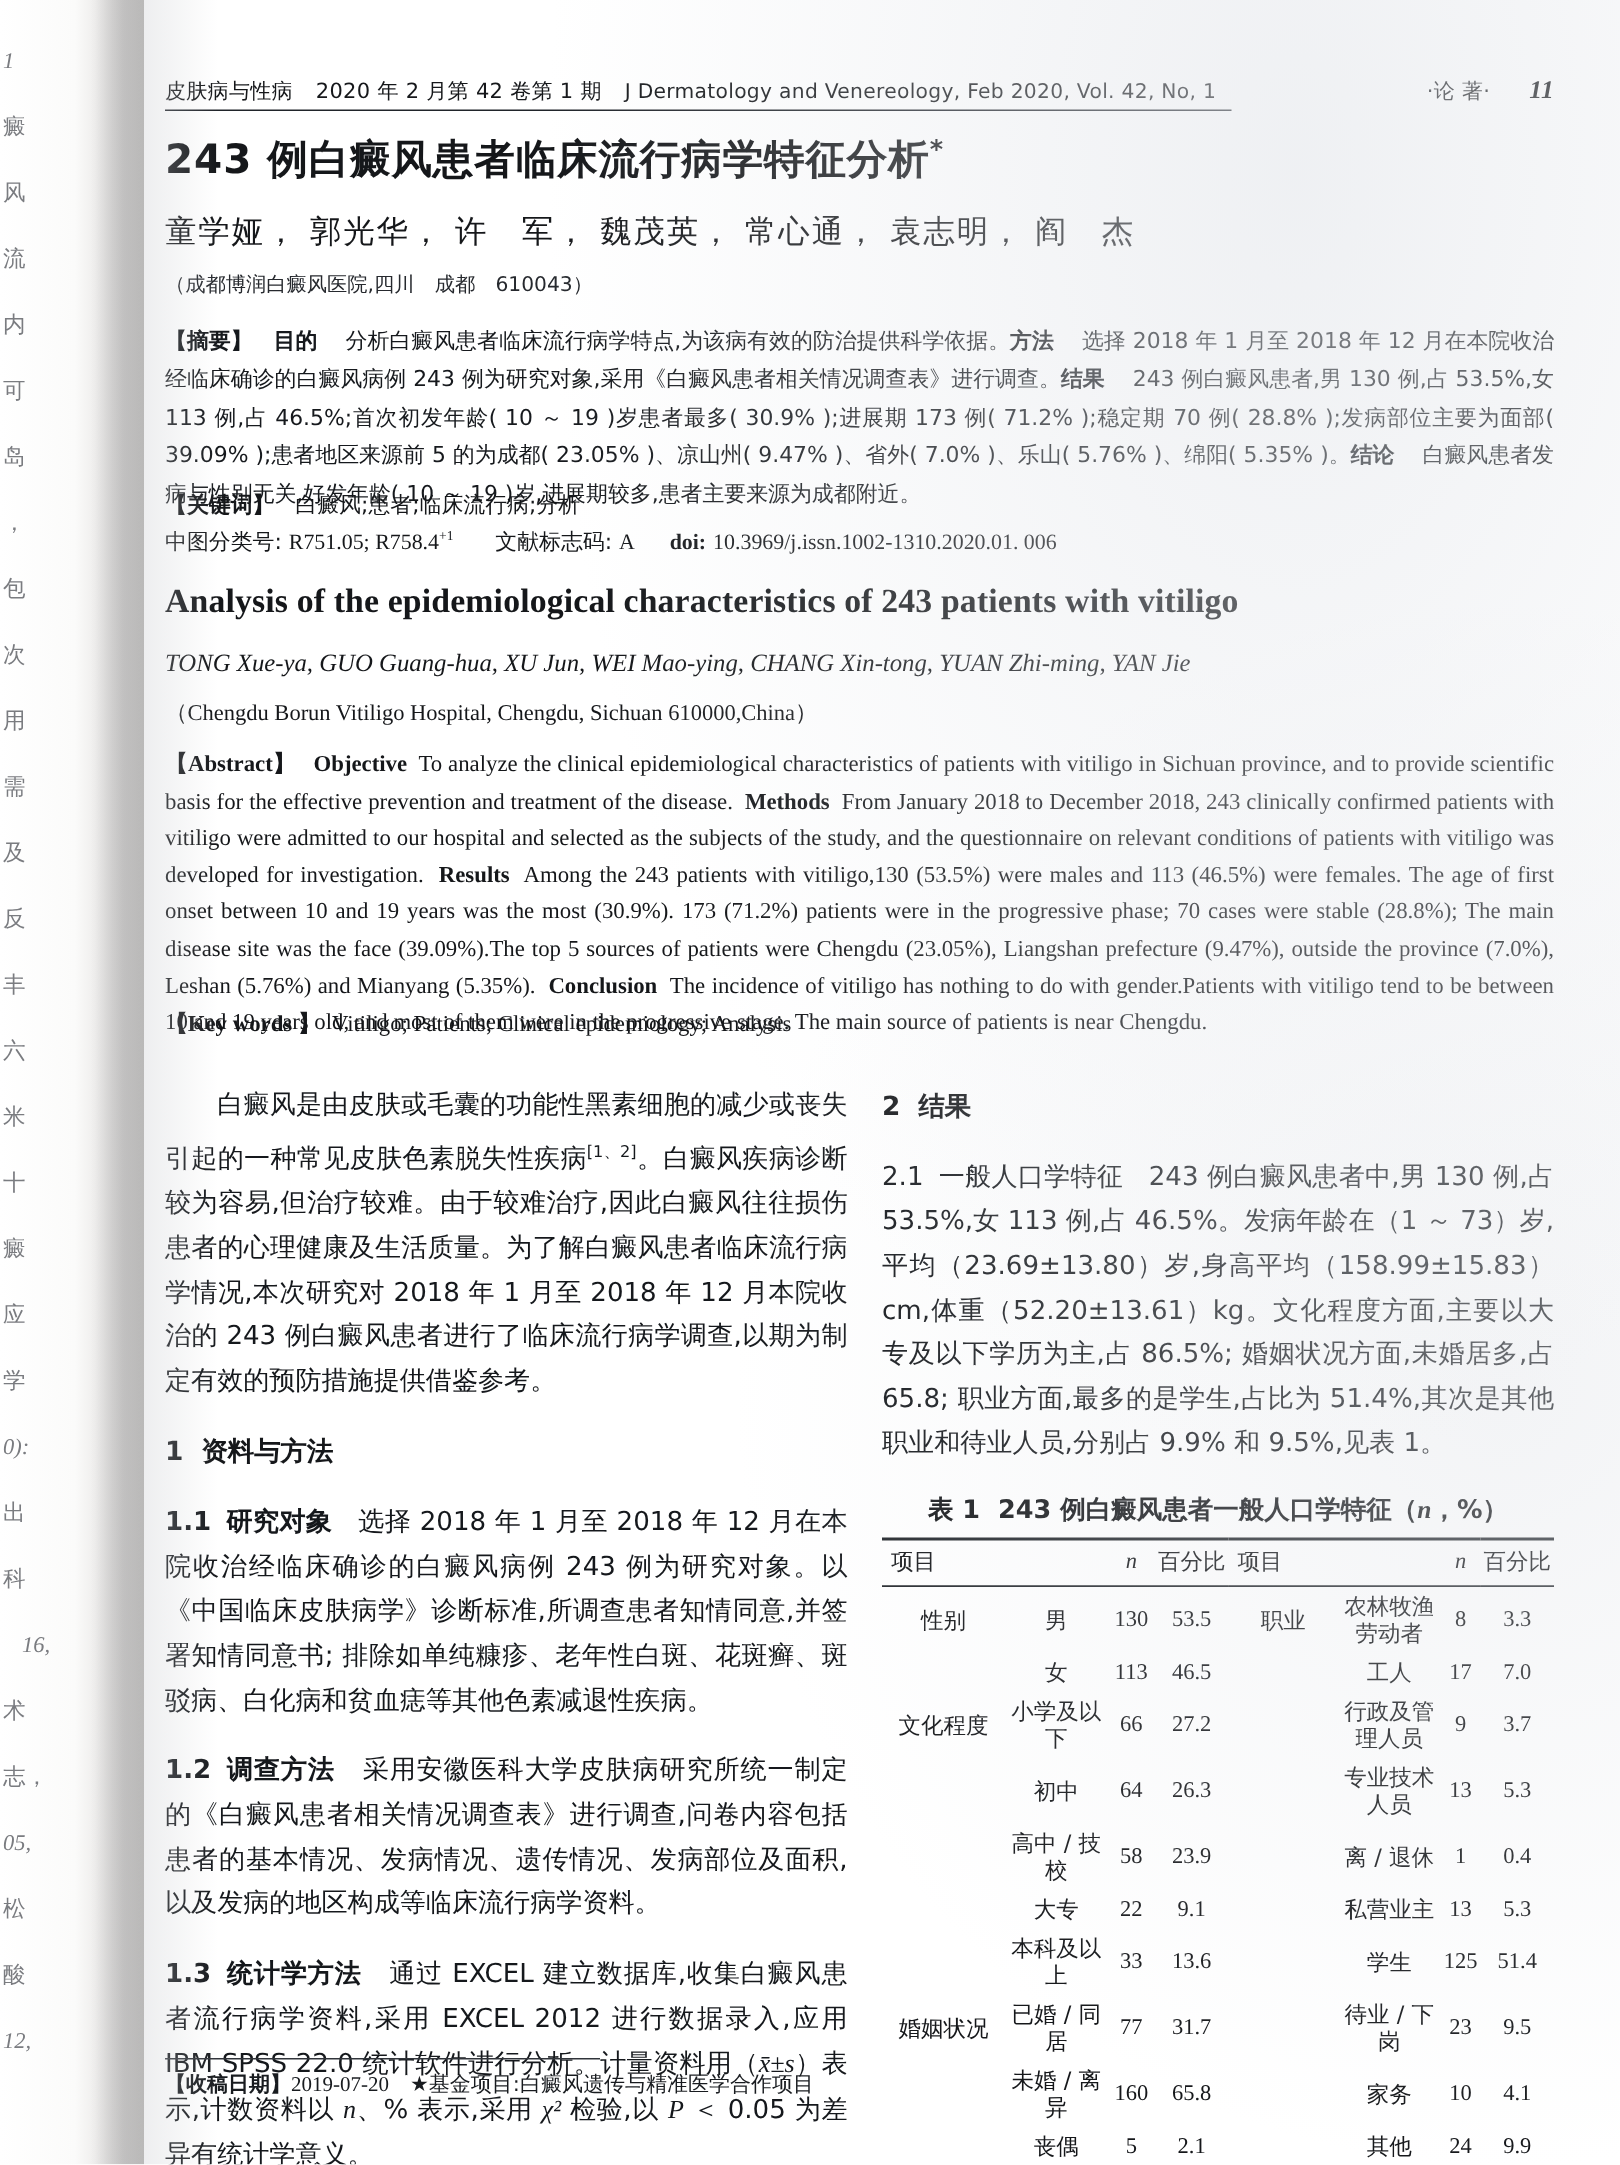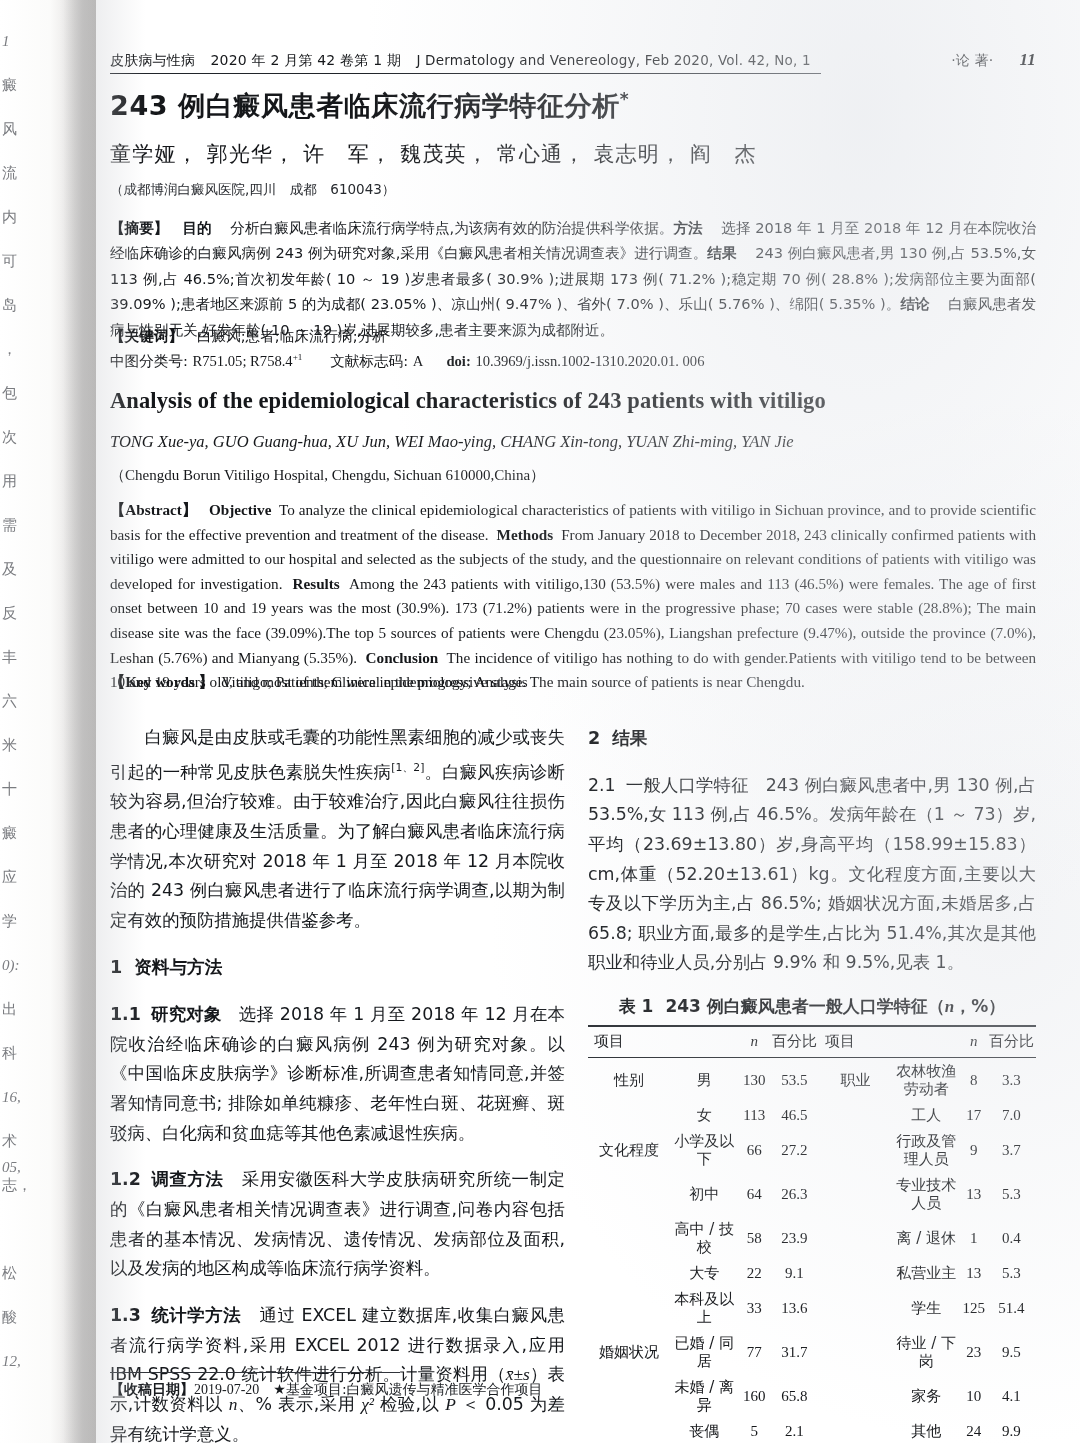--- a/index.html
+++ b/index.html
@@ -279,24 +279,24 @@
       <div class="frag" style="top: 650px;">丰</div>
       <div class="frag" style="top: 694px;">六</div>
       <div class="frag" style="top: 738px;">米</div>
       <div class="frag" style="top: 782px;">十</div>
       <div class="frag" style="top: 826px;">癜</div>
       <div class="frag" style="top: 870px;">应</div>
       <div class="frag" style="top: 914px;">学</div>
       <div class="frag num" style="top: 958px;">0):</div>
       <div class="frag" style="top: 1002px;">出</div>
       <div class="frag" style="top: 1046px;">科</div>
-      <div class="frag num" style="top: 1090px;">16,</div>
+      <div class="frag num" style="top: 1090px; text-align: center;">16,</div>
       <div class="frag" style="top: 1134px;">术</div>
       <div class="frag" style="top: 1178px;">志，</div>
-      <div class="frag num" style="top: 1160px;">05,</div>
+      <div class="frag num" style="top: 1222px;">05,</div>
       <div class="frag" style="top: 1266px;">松</div>
       <div class="frag" style="top: 1310px;">酸</div>
       <div class="frag num" style="top: 1354px;">12,</div>
     </div>
   <div id="spine-shadow"></div>
 
   <div id="sheet">
 
     <div class="pad" id="runhead">
       <span class="rh-left">

